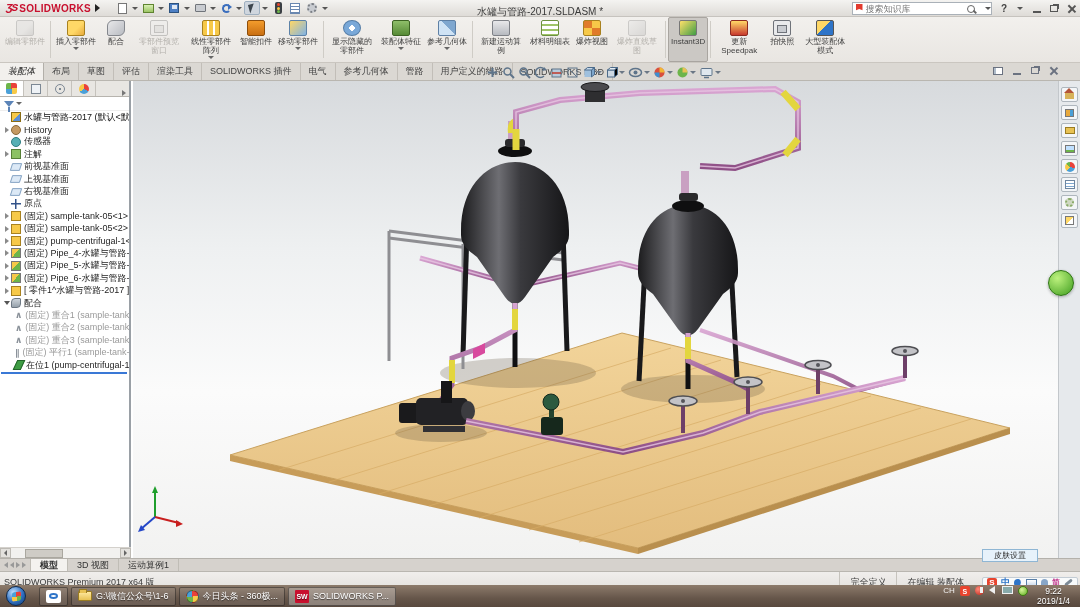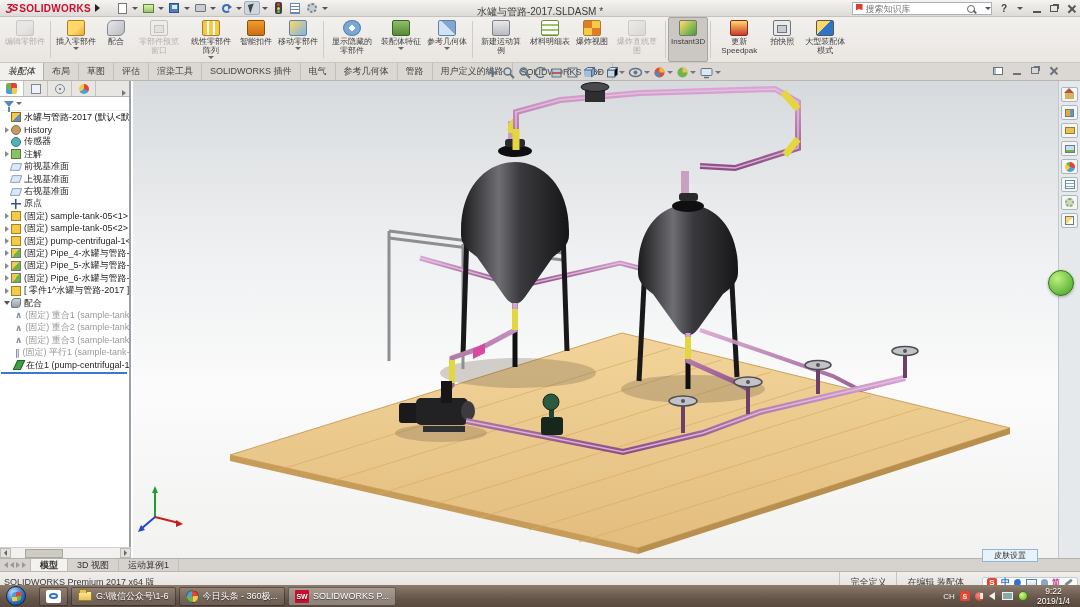--- a/index.html
+++ b/index.html
@@ -156,21 +156,21 @@
   #start-orb{width:20px;height:20px;border-radius:50%;background:radial-gradient(circle at 35% 30%,#bfe0ff,#2f6fc0 55%,#123a6e);border:1px solid #0e2a4e;display:flex;align-items:center;justify-content:center;margin:0 10px 0 4px;}
   .winflag{width:9px;height:9px;background:conic-gradient(#e8413a 0 25%,#6db54a 0 50%,#f7c948 0 75%,#4aa0d8 0);border-radius:2px;transform:skewY(-8deg);}
   .tkbtn{height:19px;display:flex;align-items:center;gap:4px;padding:0 6px;background:rgba(255,255,255,.10);border:1px solid rgba(0,0,0,.4);border-radius:2px;color:#fff;font-size:9px;text-shadow:0 1px 1px rgba(0,0,0,.6);max-width:150px;overflow:hidden;white-space:nowrap;}
   .tkbtn.active{background:rgba(255,255,255,.30);text-align:right;}
   .tk-disk{width:15px;height:13px;background:#fff;border-radius:2px;display:flex;align-items:center;justify-content:center;}
   .tk-disk i{width:9px;height:6px;border:2px solid #2e74c8;border-radius:50%;display:block;}
   .tk-folder{width:14px;height:10px;background:linear-gradient(#ffe9a0,#e8c254);border:1px solid #9a7c22;border-radius:1px;position:relative;}
   .tk-folder:before{content:"";position:absolute;top:-3px;left:0;width:6px;height:3px;background:#e8c254;border:1px solid #9a7c22;border-bottom:none;}
   .tk-360{width:13px;height:13px;border-radius:50%;background:conic-gradient(#e8413a 0 25%,#f7c948 0 50%,#6db54a 0 75%,#4aa0d8 0);border:1px solid rgba(0,0,0,.4);}
   .tk-sw{width:14px;height:13px;background:#c8102e;color:#fff;font-size:7px;font-weight:bold;display:flex;align-items:center;justify-content:center;border-radius:1px;}
-  #tray{margin-left:auto;display:flex;align-items:center;gap:5px;color:#fff;font-size:8px;}
+  #tray{margin-left:auto;display:flex;gap:5px;color:#fff;font-size:8px;}
   .tr-lang{font-size:8px;color:#f0f0f0;}
   .tr-s{width:10px;height:10px;background:#e8442e;color:#fff;font-size:7px;font-weight:bold;display:flex;align-items:center;justify-content:center;border-radius:2px;}
   .tr-dot{width:9px;height:9px;border-radius:50%;background:radial-gradient(circle at 35% 35%,#ff8a7a,#b81f12);}
   .tr-spk{width:0;height:0;border-top:4px solid transparent;border-bottom:4px solid transparent;border-right:6px solid #f0f0f0;position:relative;margin-right:2px;}
   .tr-spk:before{content:"";position:absolute;left:-9px;top:-3px;width:3px;height:6px;background:#f0f0f0;}
   .tr-net{width:11px;height:8px;border:1px solid #f0f0f0;background:#8aa;}
   .tr-green{width:10px;height:10px;border-radius:50%;background:radial-gradient(circle at 35% 35%,#d7f59a,#5fae1f);border:1px solid #3c7a10;}
   #clock{text-align:center;line-height:10px;font-size:8.5px;color:#fff;padding:0 8px 0 4px;text-shadow:0 1px 1px rgba(0,0,0,.6);}
 
   

